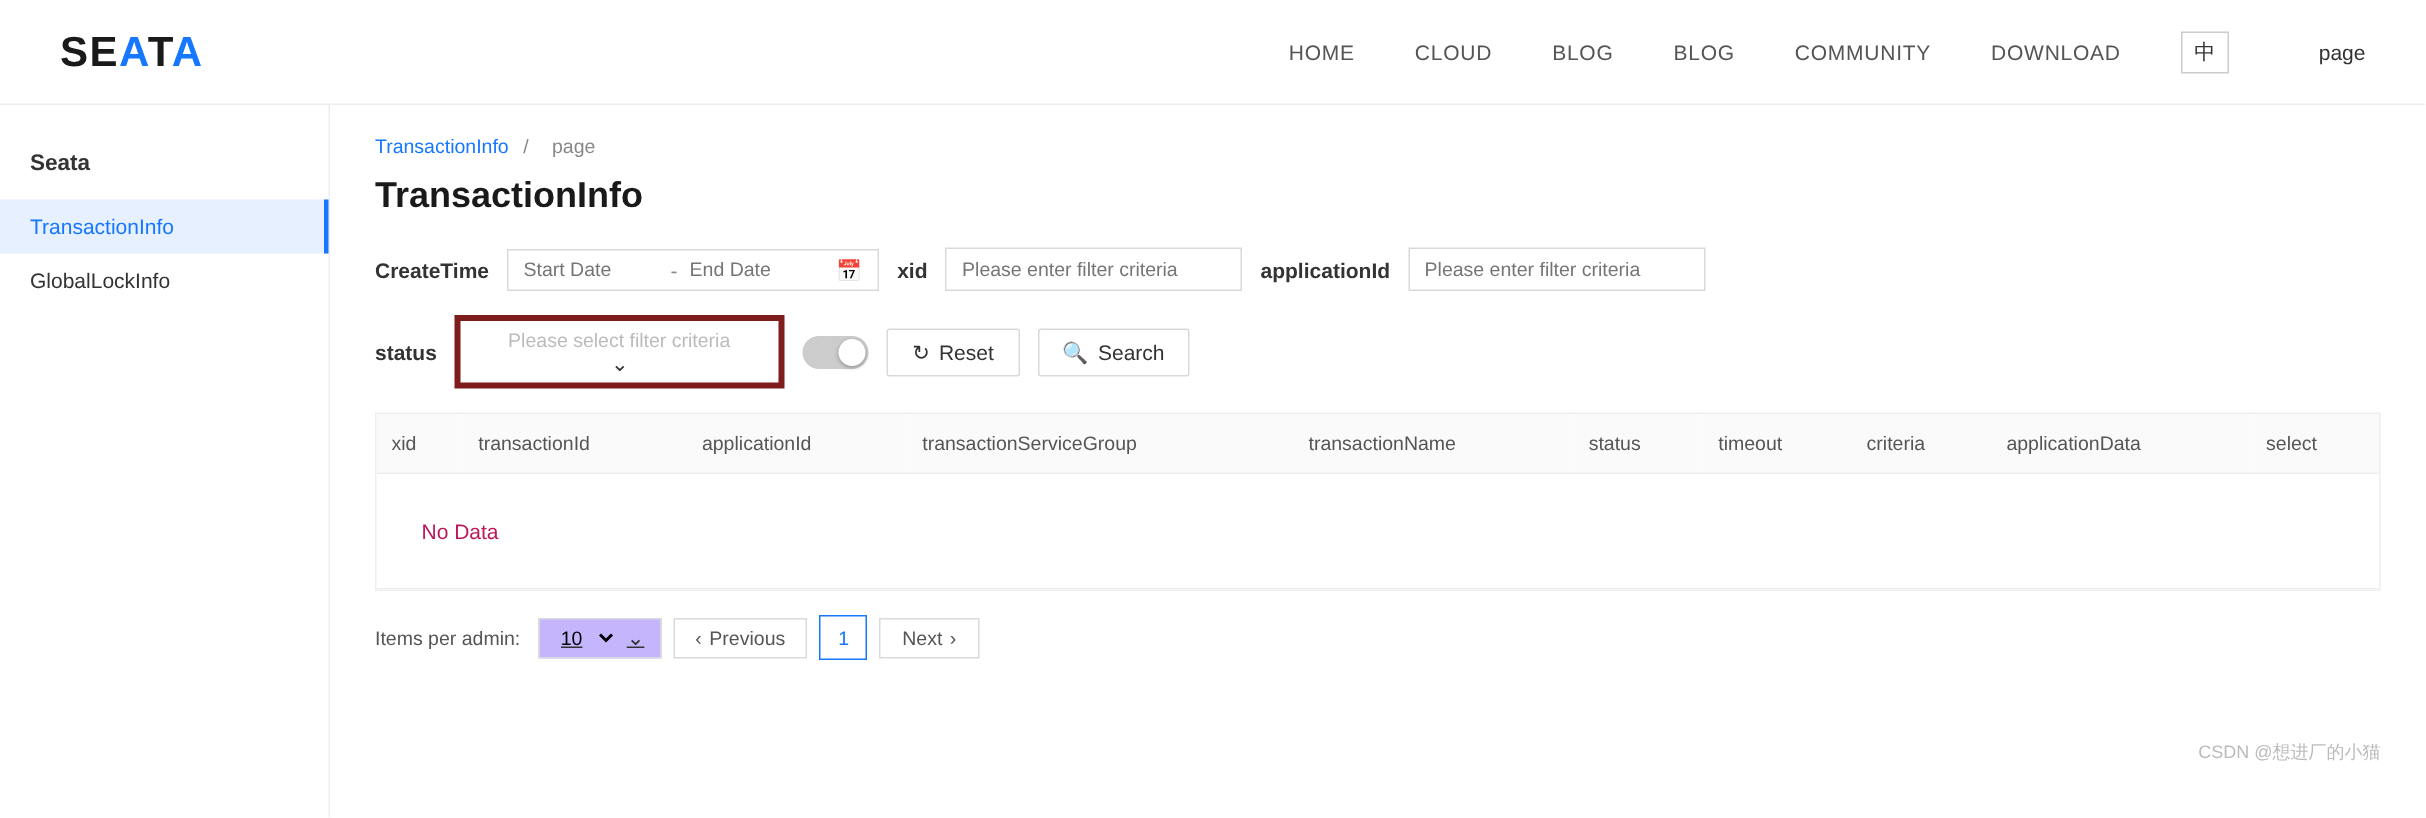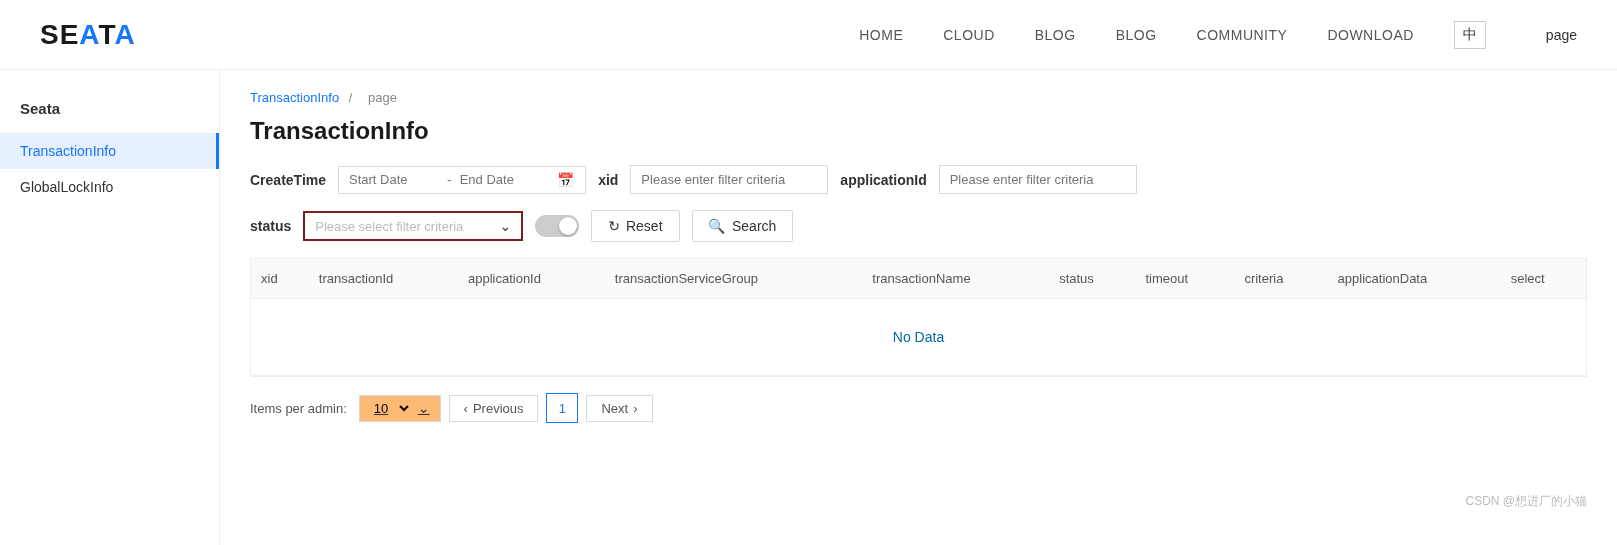--- a/index.html
+++ b/index.html
@@ -145,26 +145,27 @@
       background: transparent;
     }
     .date-icon {
       color: #888;
       font-size: 14px;
       cursor: pointer;
     }
     .select-wrapper {
       display: flex;
       align-items: center;
-      border: 2px solid #7f1d1d;
+      border: 4px solid #7f1d1d;
       padding: 5px 10px;
       background: #fff;
       min-width: 220px;
       cursor: pointer;
       position: relative;
+      flex-direction: column;
     }
     .select-wrapper select {
       border: none;
       outline: none;
       font-size: 13px;
       color: #bbb;
       background: transparent;
       flex: 1;
       appearance: none;
       cursor: pointer;
@@ -228,23 +229,22 @@
       white-space: nowrap;
     }
     td {
       padding: 12px 10px;
       text-align: left;
       font-size: 13px;
       color: #333;
       border-bottom: 1px solid #f0f0f0;
     }
     .no-data {
-      text-align: center;
       padding: 30px;
-      color: #0369a1;
+      color: #be185d;
       font-size: 14px;
     }
 
     
     .pagination {
       display: flex;
       align-items: center;
       gap: 8px;
     }
     .pagination-label {
@@ -252,21 +252,21 @@
       color: #555;
       margin-right: 4px;
     }
     .per-page-select {
       display: flex;
       align-items: center;
       border: 1px solid #d9d9d9;
       padding: 4px 10px;
       gap: 6px;
       cursor: pointer;
-      background: #fdba74;
+      background: #c4b5fd;
       text-decoration: underline;
     }
     .per-page-select select {
       border: none;
       outline: none;
       font-size: 13px;
       background: transparent;
       cursor: pointer;
     }
     .page-btn {

